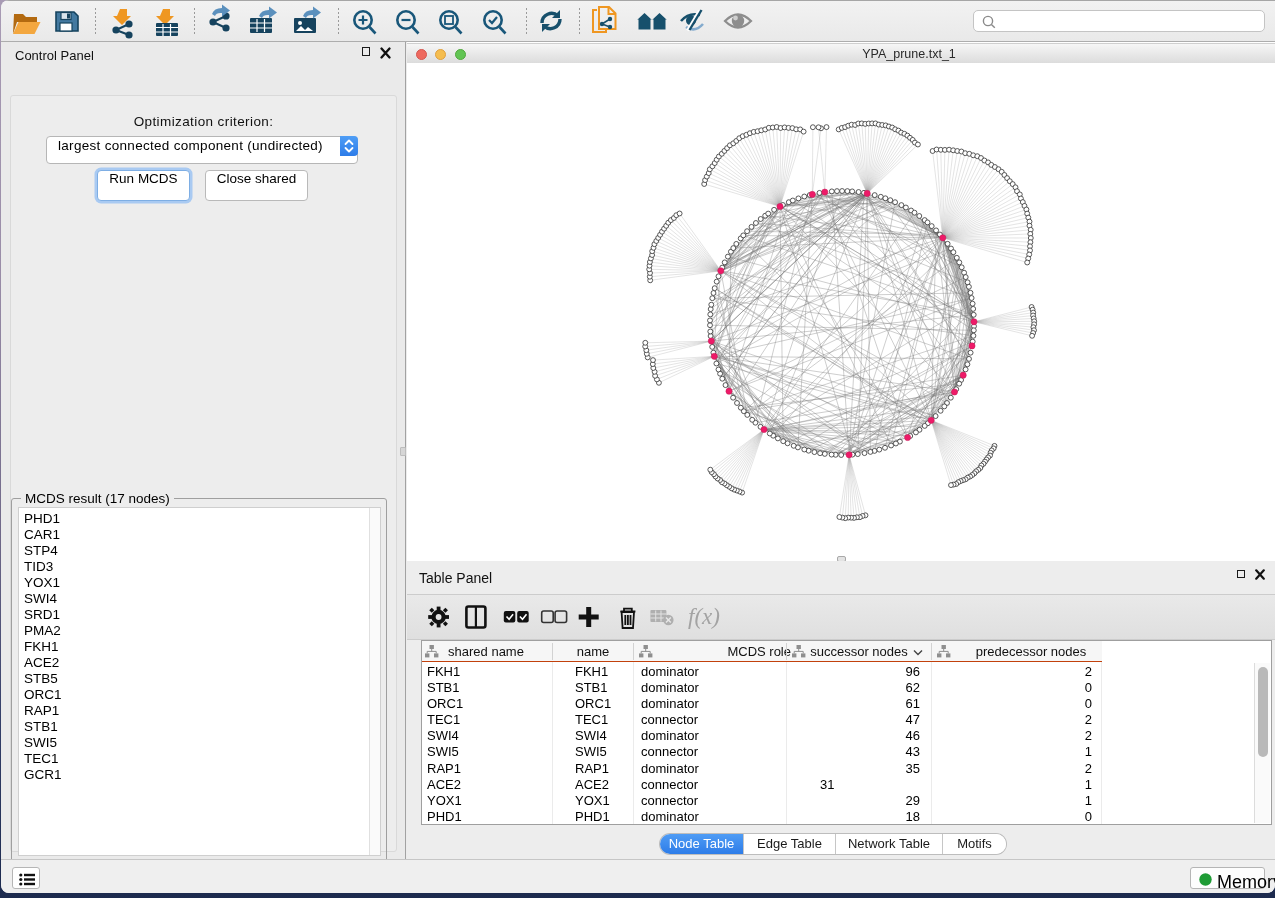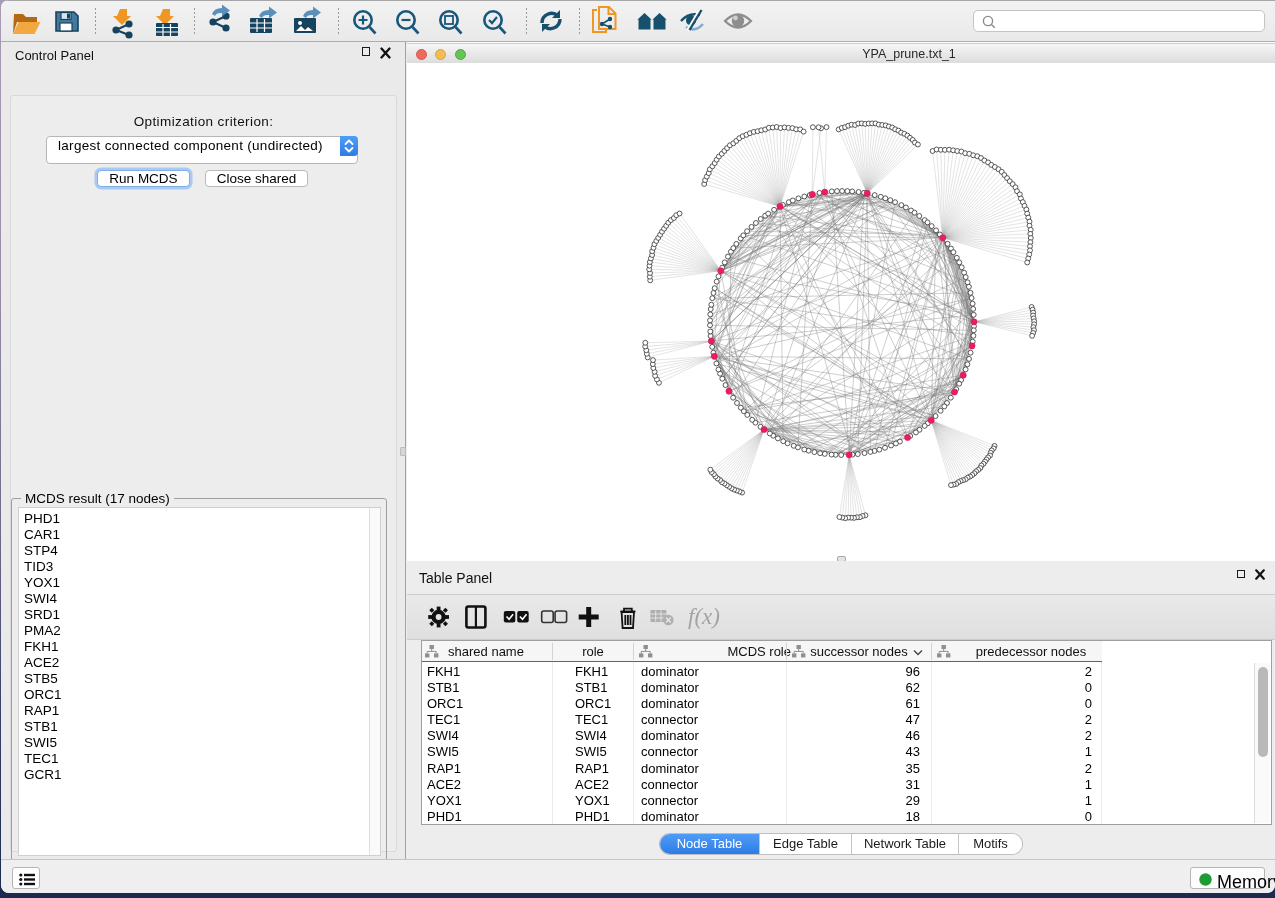--- a/index.html
+++ b/index.html
@@ -30,21 +30,21 @@
 .tabs .tab:first-child { border-radius:4px 0 0 4px; }
 .tabs .tab:last-child { border-radius:0 4px 4px 0; border-right:none; }
 .tabs .tab.sel { background:linear-gradient(180deg,#52a0f5,#2e7de8); color:#fff; }
 
 #optlabel { position:absolute; left:0; top:72px; width:405px; text-align:center; font-size:13.5px; letter-spacing:0.4px; color:#111; }
 #combo { position:absolute; left:45px; top:94px; width:312px; height:28px; background:#fff;
   border:1px solid #b6b6b6; border-radius:4px; font-size:13.5px; letter-spacing:0.3px; line-height:18px; color:#000;
   padding-left:11px; }
 #combo .spin { position:absolute; right:-1px; top:-1px; width:18px; height:20px; border-radius:0 4px 4px 0;
   background:linear-gradient(180deg,#4f9ef6,#2d7ce8); }
-.btn { position:absolute; height:17px; background:#fff; border:1px solid #b9b9b9; border-radius:4px;
+.btn { position:absolute; height:31px; background:#fff; border:1px solid #b9b9b9; border-radius:4px;
   font-size:13.5px; text-align:center; color:#000; line-height:15px; }
 #runbtn { left:96px; top:128px; width:93px; box-shadow:0 0 0 2.5px #a9caf2; border-color:#7eaee4; }
 #closebtn { left:204px; top:128px; width:103px; }
 #groupbox { position:absolute; left:10px; top:431px; width:376px; height:364px;
   border:1px solid #9f9f9f; border-radius:3px;margin-top:25px; }
 #grouplabel { position:absolute; left:9px; top:-8px; background:#ededed; padding:0 4px; font-size:13.5px; color:#000; }
 #mlist { position:absolute; left:6px; top:8px; width:363px; height:349px; background:#fff;
   border:1px solid #cfcfcf; font-size:13.5px; color:#000; }
 #mlist .it { height:16px; line-height:16px; padding-left:5px; }
 #mtrack { position:absolute; right:0; top:0; width:11px; height:100%; background:#fafafa; border-left:1px solid #e0e0e0; }
@@ -669,21 +669,21 @@
  </div>
  <div id="tbl">
   <div id="thead">
    <svg class="abs" style="left:3px;top:4px" width="14" height="13" viewBox="0 0 14 13" fill="#8f8f8f">
     <rect x="4.5" y="0" width="4.4" height="4"></rect>
             <rect x="0" y="8.4" width="4.4" height="4"></rect>
             <rect x="9" y="8.4" width="4.4" height="4"></rect>
     <path d="M6.7 4 v2.4 M2.2 8.4 v-2 h9 v2" stroke="#8f8f8f" fill="none"></path>
    </svg>
    <div class="ht" style="left:0;width:128px;text-align:center">shared name</div>
-   <div class="ht" style="left:131px;width:80px;text-align:center">role</div>
+   <div class="ht" style="left:131px;width:80px;text-align:center">name</div>
    <svg class="abs" style="left:217px;top:4px" width="14" height="13" viewBox="0 0 14 13" fill="#8f8f8f">
     <rect x="4.5" y="0" width="4.4" height="4"></rect>
             <rect x="0" y="8.4" width="4.4" height="4"></rect>
             <rect x="9" y="8.4" width="4.4" height="4"></rect>
     <path d="M6.7 4 v2.4 M2.2 8.4 v-2 h9 v2" stroke="#8f8f8f" fill="none"></path>
    </svg>
    <div class="ht" style="left:212px;width:157px;text-align:right">MCDS role</div>
    <svg class="abs" style="left:370px;top:4px" width="14" height="13" viewBox="0 0 14 13" fill="#8f8f8f">
     <rect x="4.5" y="0" width="4.4" height="4"></rect>
             <rect x="0" y="8.4" width="4.4" height="4"></rect>
@@ -742,38 +742,38 @@
 <div class="trow" style="left:398px;top:103.3px;width:100px;text-align:right">43</div>
 <div class="trow" style="left:570px;top:103.3px;width:100px;text-align:right">1</div>
 <div class="trow" style="left:5px;top:119.5px;width:120px">RAP1</div>
 <div class="trow" style="left:153px;top:119.5px;width:56px">RAP1</div>
 <div class="trow" style="left:219px;top:119.5px;width:140px">dominator</div>
 <div class="trow" style="left:398px;top:119.5px;width:100px;text-align:right">35</div>
 <div class="trow" style="left:570px;top:119.5px;width:100px;text-align:right">2</div>
 <div class="trow" style="left:5px;top:135.6px;width:120px">ACE2</div>
 <div class="trow" style="left:153px;top:135.6px;width:56px">ACE2</div>
 <div class="trow" style="left:219px;top:135.6px;width:140px">connector</div>
-<div class="trow" style="left:398px;top:135.6px;width:100px;text-align:right">31</div>
+<div class="trow" style="left:398px;top:135.6px;width:100px;text-align:left">31</div>
 <div class="trow" style="left:570px;top:135.6px;width:100px;text-align:right">1</div>
 <div class="trow" style="left:5px;top:151.8px;width:120px">YOX1</div>
 <div class="trow" style="left:153px;top:151.8px;width:56px">YOX1</div>
 <div class="trow" style="left:219px;top:151.8px;width:140px">connector</div>
 <div class="trow" style="left:398px;top:151.8px;width:100px;text-align:right">29</div>
 <div class="trow" style="left:570px;top:151.8px;width:100px;text-align:right">1</div>
 <div class="trow" style="left:5px;top:167.9px;width:120px">PHD1</div>
 <div class="trow" style="left:153px;top:167.9px;width:56px">PHD1</div>
 <div class="trow" style="left:219px;top:167.9px;width:140px">dominator</div>
 <div class="trow" style="left:398px;top:167.9px;width:100px;text-align:right">18</div>
 <div class="trow" style="left:570px;top:167.9px;width:100px;text-align:right">0</div>
   <div id="tscroll">
           <div class="thumb" style="top:4px"></div>
         </div>
  </div>
  <div class="btabs" style="left:253px">
-  <div class="tab sel" style="width:100px">Node Table</div>
+  <div class="tab sel" style="width:84px">Node Table</div>
   <div class="tab" style="width:92px">Edge Table</div>
   <div class="tab" style="width:107px">Network Table</div>
   <div class="tab" style="width:63px">Motifs</div>
  </div>
 </div>
 <div id="statusbar">
  <div id="lbtn">
   <svg class="abs" style="left:6px;top:4.5px" width="16" height="13" viewBox="0 0 16 13">
    <g fill="#111">
             <circle cx="1.8" cy="2" r="1.6"></circle>

